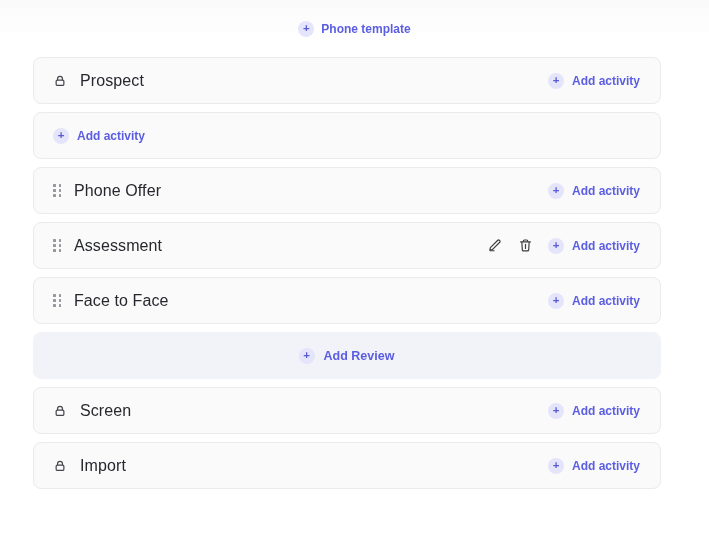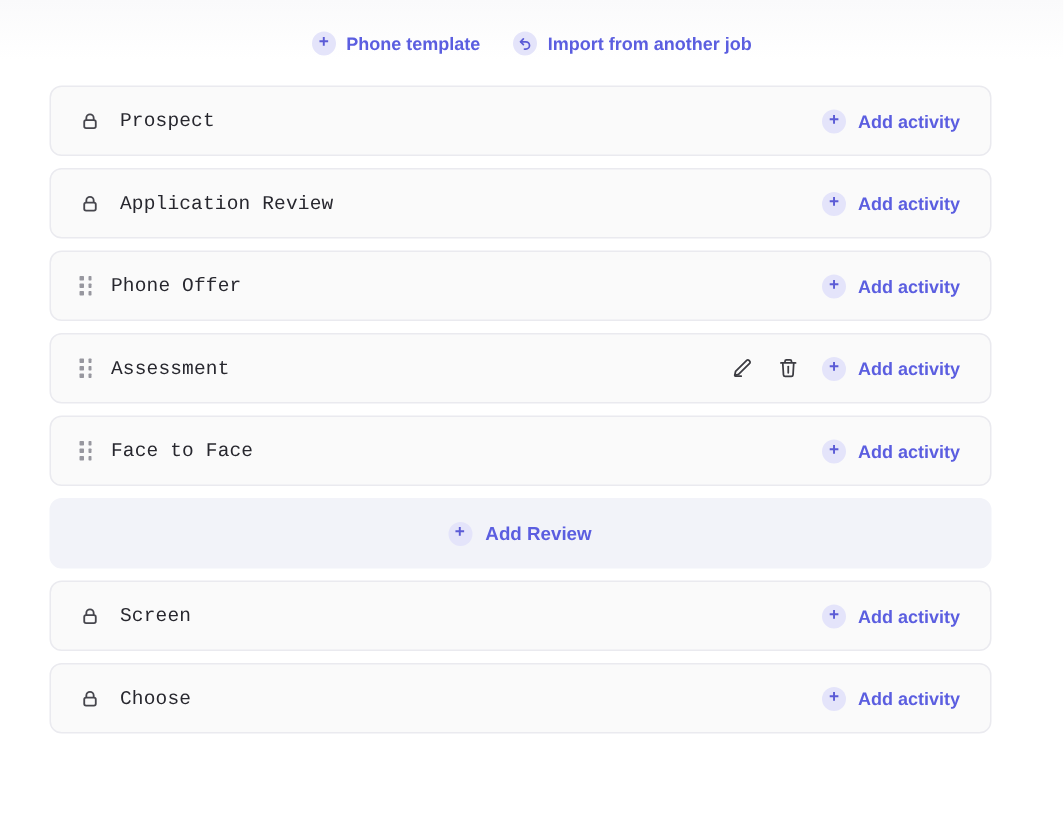--- a/index.html
+++ b/index.html
@@ -40,23 +40,22 @@
     background:#fafafa;border:1px solid #eaeaef;border-radius:8px;
     display:flex;align-items:center;justify-content:space-between;
     padding:0 20px 0 19px;
   }
   .stage-row.add-stage{
     background:#f2f3f9;border-color:#f2f3f9;
     justify-content:center;
   }
   .row-left{display:flex;align-items:center;gap:13px;min-width:0;}
   .stage-label{
-    font-size:13px;color:#27272e;font-weight:500;letter-spacing:.1px;
+    font-size:16px;color:#27272e;font-weight:500;letter-spacing:.1px;
     white-space:nowrap;
-    font-family:Liberation Mono, monospace;
   }
   .row-right{display:flex;align-items:center;gap:13px;}
   .add-activity{
     display:inline-flex;align-items:center;gap:8px;
     background:none;border:none;padding:0;cursor:pointer;
     color:#5b5ee0;font-size:12px;font-weight:700;
     font-family:"Liberation Sans", sans-serif;
   }
   .add-stage-btn{
     display:inline-flex;align-items:center;gap:9px;
@@ -80,29 +79,20 @@
 </head>
 <body>
 
 <div class="page">
 
   <div class="topbar">
     <button class="link-btn">
       <span class="plus-circle">+</span>
       <span>Phone template</span>
     </button>
-    <button class="link-btn">
-      <span class="icon-disc">
-        <svg width="10" height="10" viewBox="0 0 12 12" fill="none">
-          <path d="M4.7 2.3 2.4 4.6l2.3 2.3" stroke="#5b5bd6" stroke-width="1.4" stroke-linecap="round" stroke-linejoin="round"></path>
-          <path d="M2.6 4.6h4.1a2.9 2.9 0 0 1 0 5.8H5.6" stroke="#5b5bd6" stroke-width="1.4" stroke-linecap="round"></path>
-        </svg>
-      </span>
-      <span>Import from another job</span>
-    </button>
   </div>
 
   <div class="stage-list">
 
     <div class="stage-row">
       <span class="row-left">
         <span class="lock-wrap">
           <svg width="14" height="14" viewBox="0 0 16 16" fill="none">
             <path d="M5.2 7V5.4a2.8 2.8 0 0 1 5.6 0V7" stroke="#46464d" stroke-width="1.4"></path>
             <rect x="3.6" y="7" width="8.8" height="6" rx="1.4" stroke="#46464d" stroke-width="1.4"></rect>
@@ -112,29 +102,20 @@
       </span>
       <span class="row-right">
         <button class="add-activity">
           <span class="plus-circle">+</span>
           <span>Add activity</span>
         </button>
       </span>
     </div>
 
     <div class="stage-row">
-      <span class="row-left">
-        <span class="lock-wrap">
-          <svg width="14" height="14" viewBox="0 0 16 16" fill="none">
-            <path d="M5.2 7V5.4a2.8 2.8 0 0 1 5.6 0V7" stroke="#46464d" stroke-width="1.4"></path>
-            <rect x="3.6" y="7" width="8.8" height="6" rx="1.4" stroke="#46464d" stroke-width="1.4"></rect>
-          </svg>
-        </span>
-        <span class="stage-label">Application Review</span>
-      </span>
       <span class="row-right">
         <button class="add-activity">
           <span class="plus-circle">+</span>
           <span>Add activity</span>
         </button>
       </span>
     </div>
 
     <div class="stage-row">
       <span class="row-left">
@@ -236,21 +217,21 @@
     </div>
 
     <div class="stage-row">
       <span class="row-left">
         <span class="lock-wrap">
           <svg width="14" height="14" viewBox="0 0 16 16" fill="none">
             <path d="M5.2 7V5.4a2.8 2.8 0 0 1 5.6 0V7" stroke="#46464d" stroke-width="1.4"></path>
             <rect x="3.6" y="7" width="8.8" height="6" rx="1.4" stroke="#46464d" stroke-width="1.4"></rect>
           </svg>
         </span>
-        <span class="stage-label">Choose</span>
+        <span class="stage-label">Import</span>
       </span>
       <span class="row-right">
         <button class="add-activity">
           <span class="plus-circle">+</span>
           <span>Add activity</span>
         </button>
       </span>
     </div>
 
   </div>

